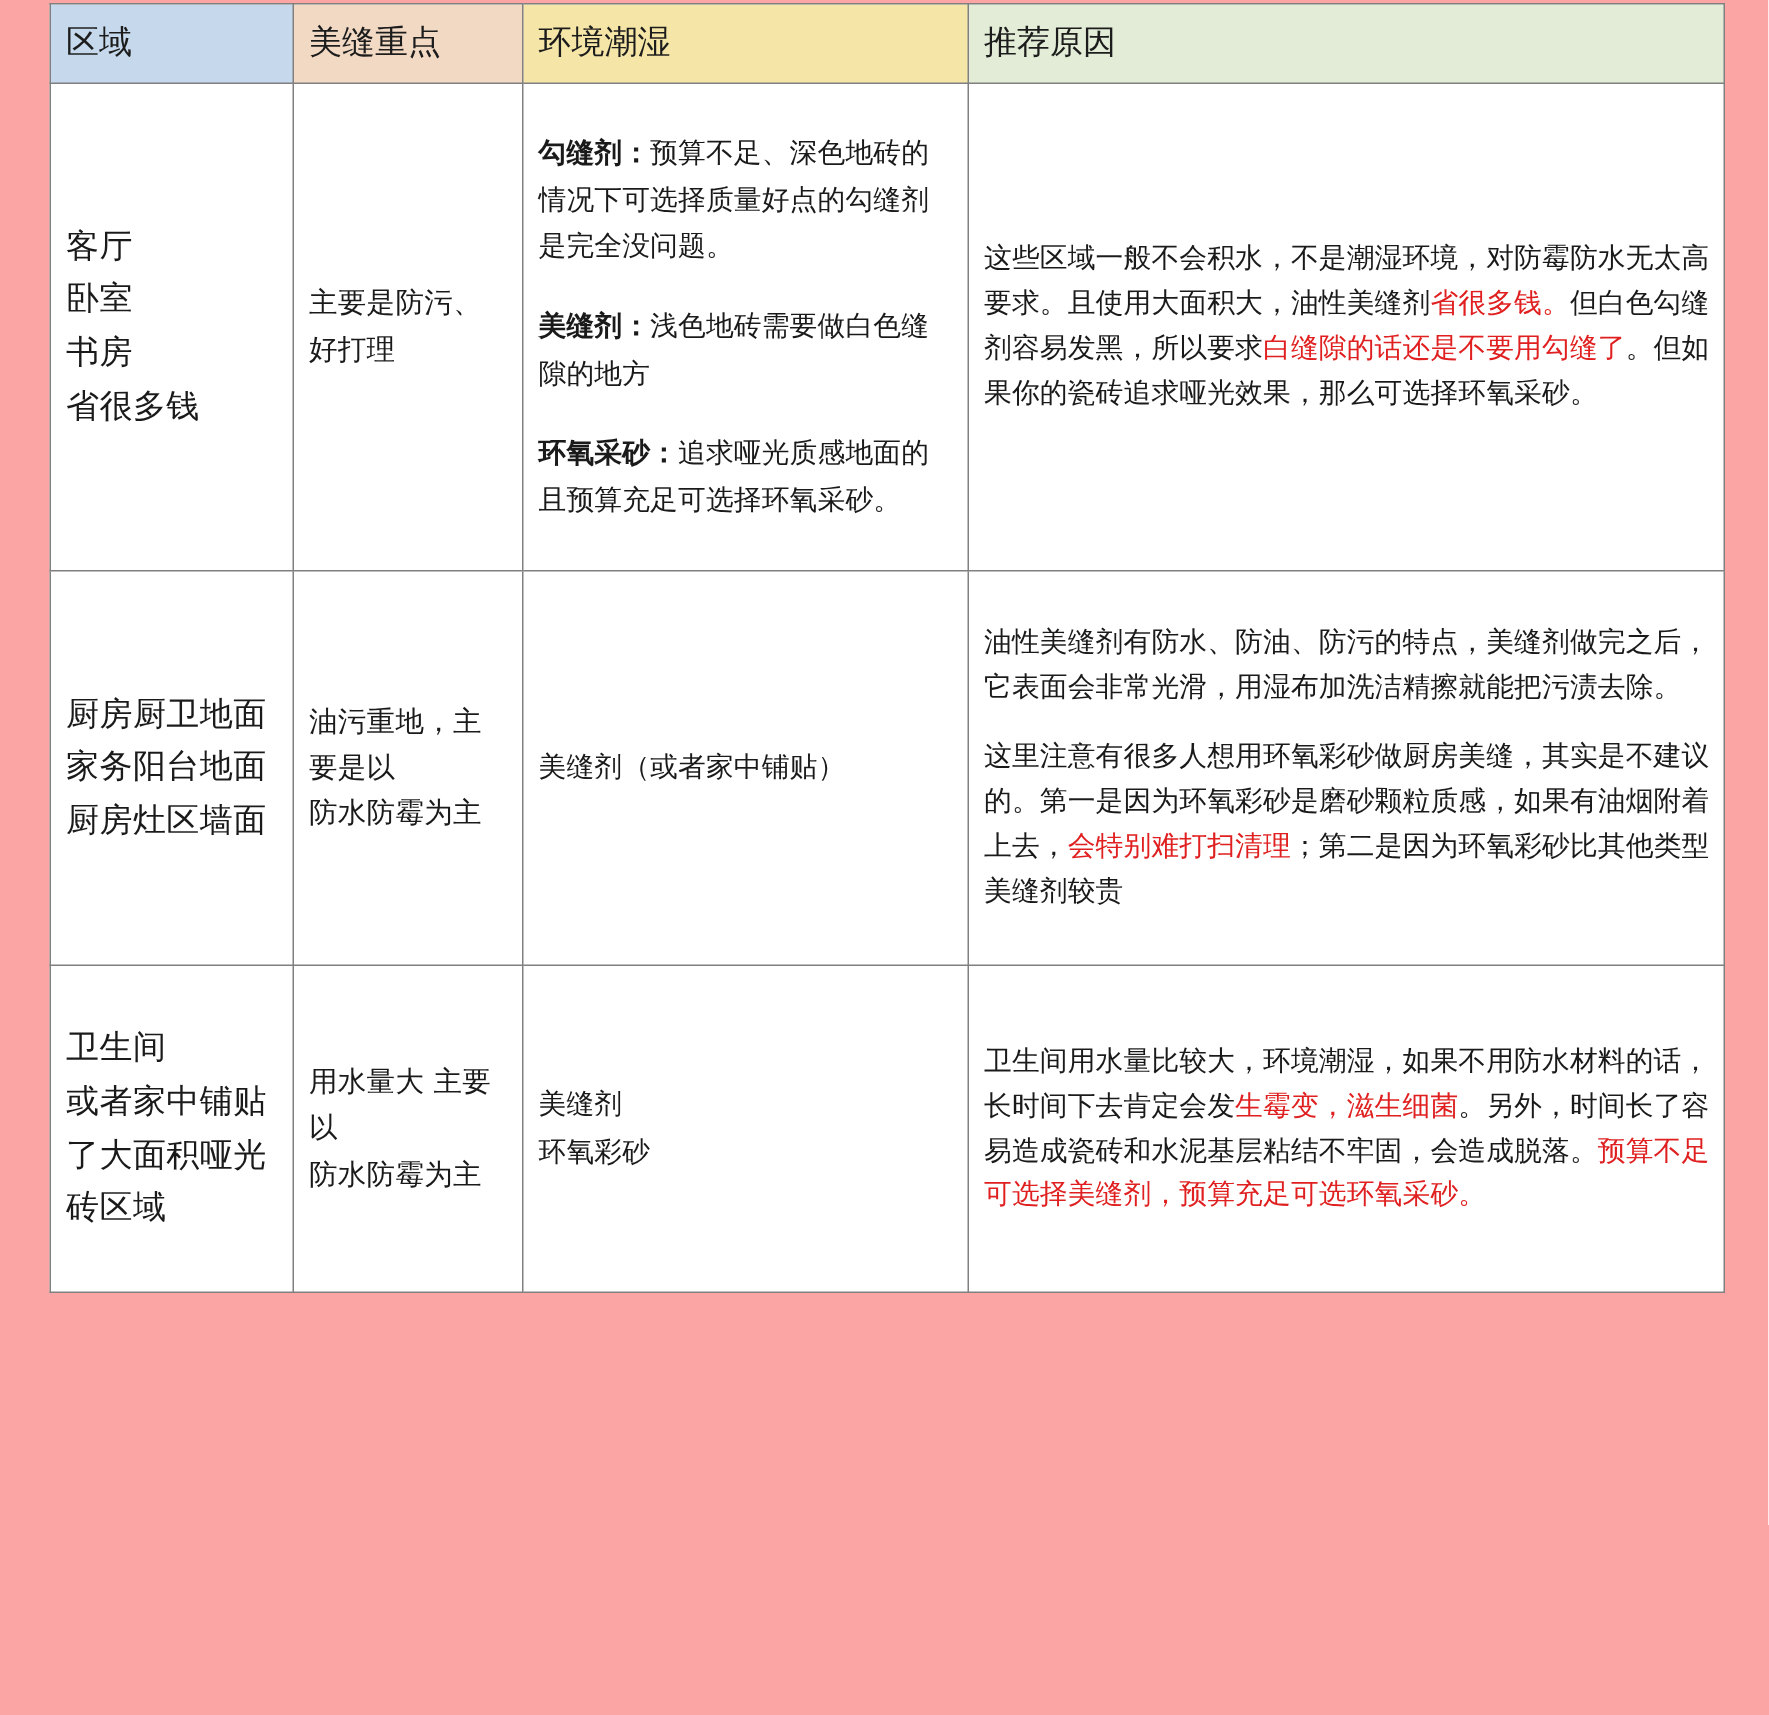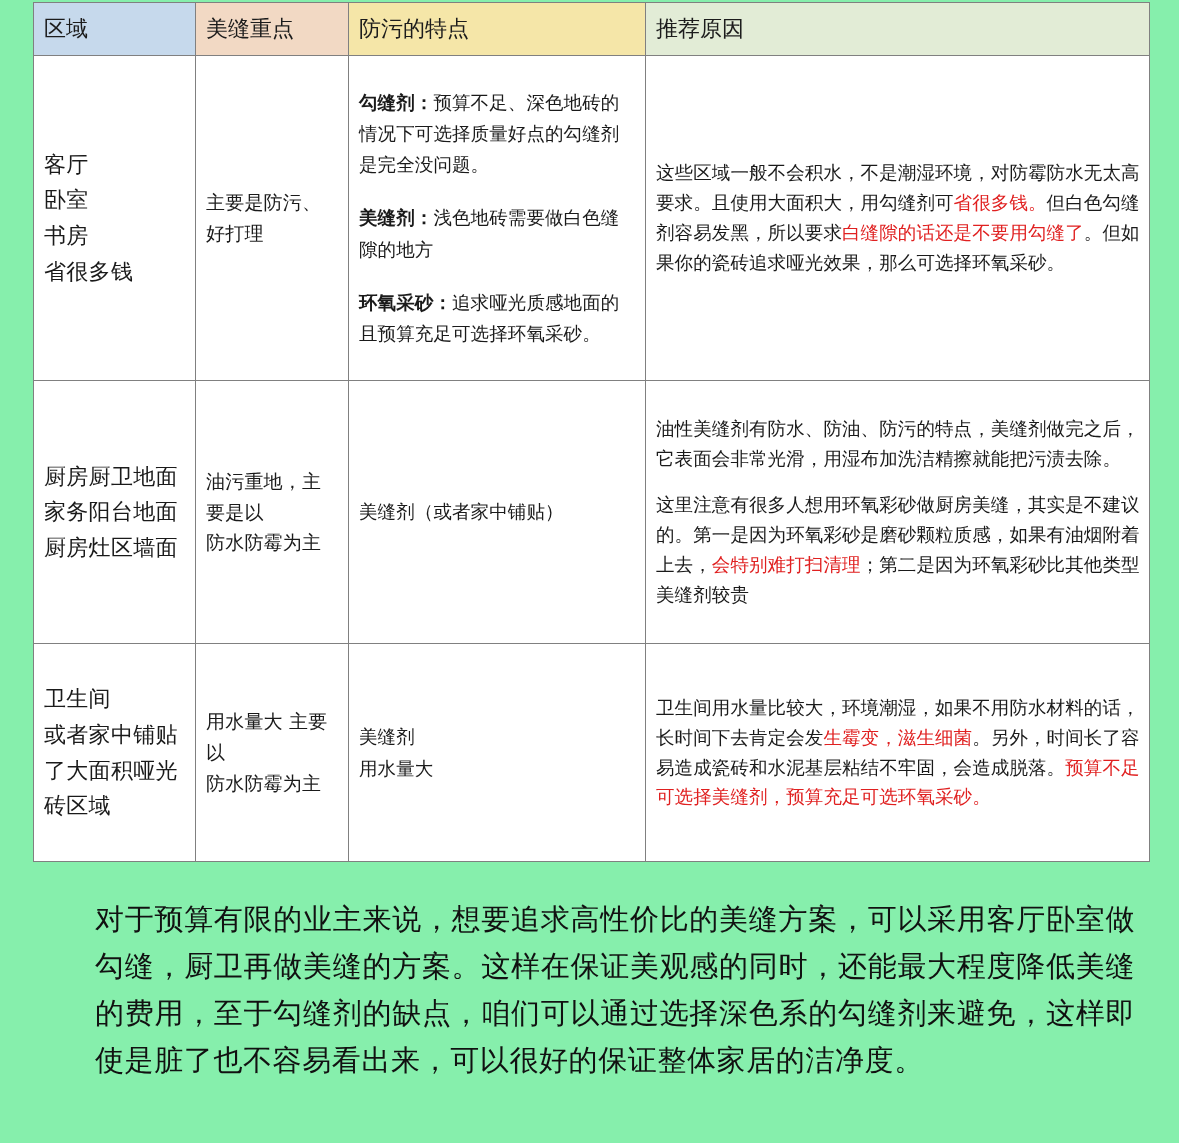--- a/index.html
+++ b/index.html
@@ -13,21 +13,21 @@
     font-family: "DejaVu Sans", "Liberation Sans", sans-serif;
     color: #1a1a1a;
     position: relative;
     overflow: hidden;
   }
 
   .page {
     position: relative;
     width: 1179px;
     height: 1143px;
-    background: #86efac;
+    background: #fca5a5;
   }
 
   
   .tbl-wrap {
     position: absolute;
     left: 33px;
     top: 2px;
     width: 1116px;
   }
   table.matrix {
@@ -125,39 +125,39 @@
       <colgroup>
         <col class="c1">
           <col class="c2">
           <col class="c3">
           <col class="c4">
       </colgroup>
       <thead>
         <tr>
           <th class="h-area" style="background: rgb(198, 217, 236);">区域</th>
           <th class="h-focus" style="background: rgb(242, 217, 196); margin-left: 44px;">美缝重点</th>
-          <th class="h-mat" style="background: rgb(245, 230, 168);">防污的特点</th>
+          <th class="h-mat" style="background: rgb(245, 230, 168);">环境潮湿</th>
           <th class="h-reason" style="background: rgb(226, 236, 214);">推荐原因</th>
         </tr>
       </thead>
       <tbody>
         <tr class="r1">
           <td class="col-area">客厅
 卧室
 书房
 省很多钱</td>
           <td class="col-focus">主要是防污、
 好打理</td>
           <td class="col-mat">
               <div class="mat-block"><span class="mat-lead">勾缝剂：</span><span style="white-space: pre-line;">预算不足、深色地砖的情况下可选择质量好点的勾缝剂是完全没问题。</span></div>
               <div class="mat-block"><span class="mat-lead">美缝剂：</span><span style="white-space: pre-line;">浅色地砖需要做白色缝隙的地方</span></div>
               <div class="mat-block"><span class="mat-lead">环氧采砂：</span><span style="white-space: pre-line;">追求哑光质感地面的且预算充足可选择环氧采砂。</span></div>
             </td>
           <td class="col-reason">
-              <div class="para"><span>这些区域一般不会积水，不是潮湿环境，对防霉防水无太高要求。且使用大面积大，用勾缝剂可</span><span class="hl" style="color: rgb(224, 32, 32);">省很多钱。</span><span>但白色勾缝剂容易发黑，所以要求</span><span class="hl" style="color: rgb(224, 32, 32);">白缝隙的话还是不要用勾缝了</span><span>。但如果你的瓷砖追求哑光效果，那么可选择环氧采砂。</span></div>
+              <div class="para"><span>这些区域一般不会积水，不是潮湿环境，对防霉防水无太高要求。且使用大面积大，油性美缝剂</span><span class="hl" style="color: rgb(224, 32, 32);">省很多钱。</span><span>但白色勾缝剂容易发黑，所以要求</span><span class="hl" style="color: rgb(224, 32, 32);">白缝隙的话还是不要用勾缝了</span><span>。但如果你的瓷砖追求哑光效果，那么可选择环氧采砂。</span></div>
             </td>
         </tr>
         <tr class="r2">
           <td class="col-area">厨房厨卫地面
 家务阳台地面
 厨房灶区墙面</td>
           <td class="col-focus">油污重地，主要是以
 防水防霉为主</td>
           <td class="col-mat">
               <div class="mat-block"><span style="white-space: pre-line;">美缝剂（或者家中铺贴）</span></div>
@@ -169,25 +169,24 @@
         </tr>
         <tr class="r3">
           <td class="col-area">卫生间
 或者家中铺贴
 了大面积哑光
 砖区域</td>
           <td class="col-focus">用水量大 主要以
 防水防霉为主</td>
           <td class="col-mat">
               <div class="mat-block"><span style="white-space: pre-line;">美缝剂
-用水量大</span></div>
+环氧彩砂</span></div>
             </td>
           <td class="col-reason">
               <div class="para"><span>卫生间用水量比较大，环境潮湿，如果不用防水材料的话，长时间下去肯定会发</span><span class="hl" style="color: rgb(224, 32, 32);">生霉变，滋生细菌</span><span>。另外，时间长了容易造成瓷砖和水泥基层粘结不牢固，会造成脱落。</span><span class="hl" style="color: rgb(224, 32, 32);">预算不足可选择美缝剂，预算充足可选环氧采砂。</span></div>
             </td>
         </tr>
       </tbody>
     </table>
   </div>
 
-  <div class="closing">对于预算有限的业主来说，想要追求高性价比的美缝方案，可以采用客厅卧室做勾缝，厨卫再做美缝的方案。这样在保证美观感的同时，还能最大程度降低美缝的费用，至于勾缝剂的缺点，咱们可以通过选择深色系的勾缝剂来避免，这样即使是脏了也不容易看出来，可以很好的保证整体家居的洁净度。</div>
 
 </div>
 
 </body></html>

